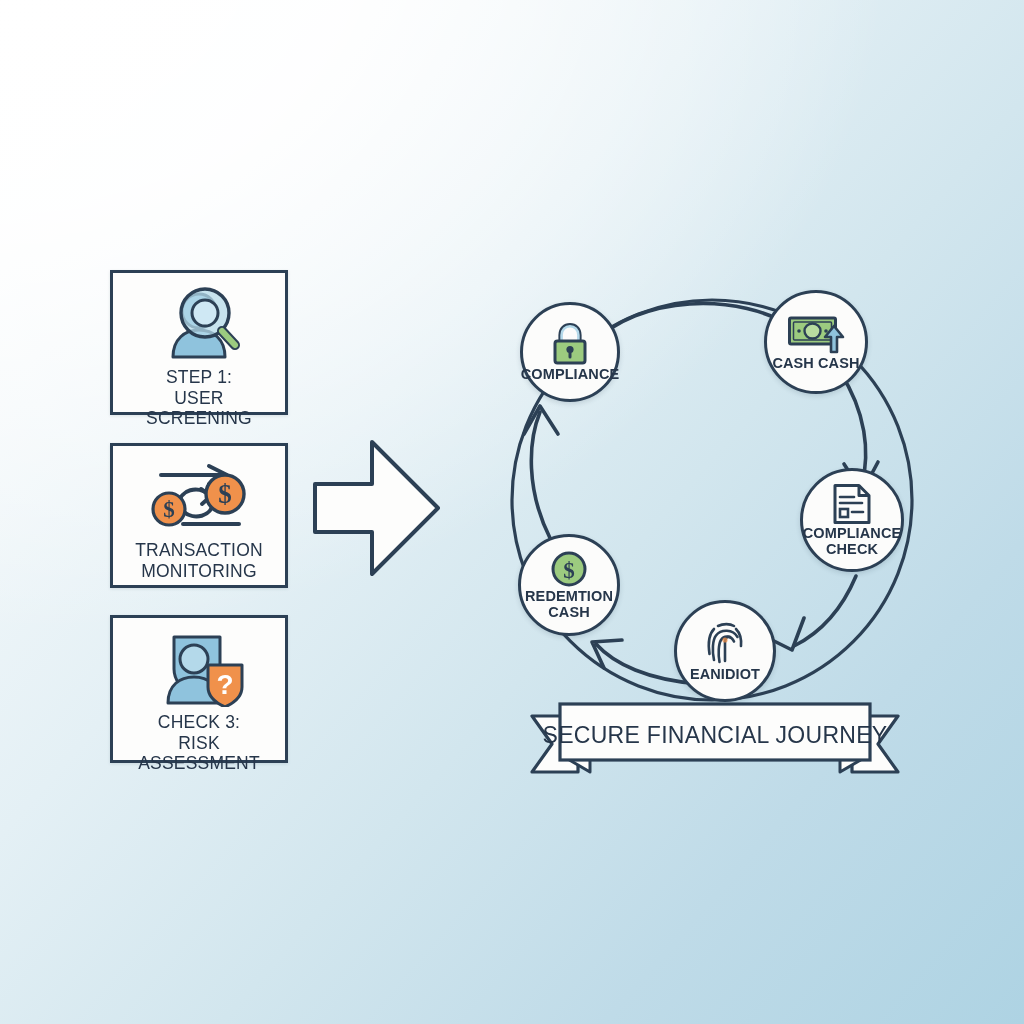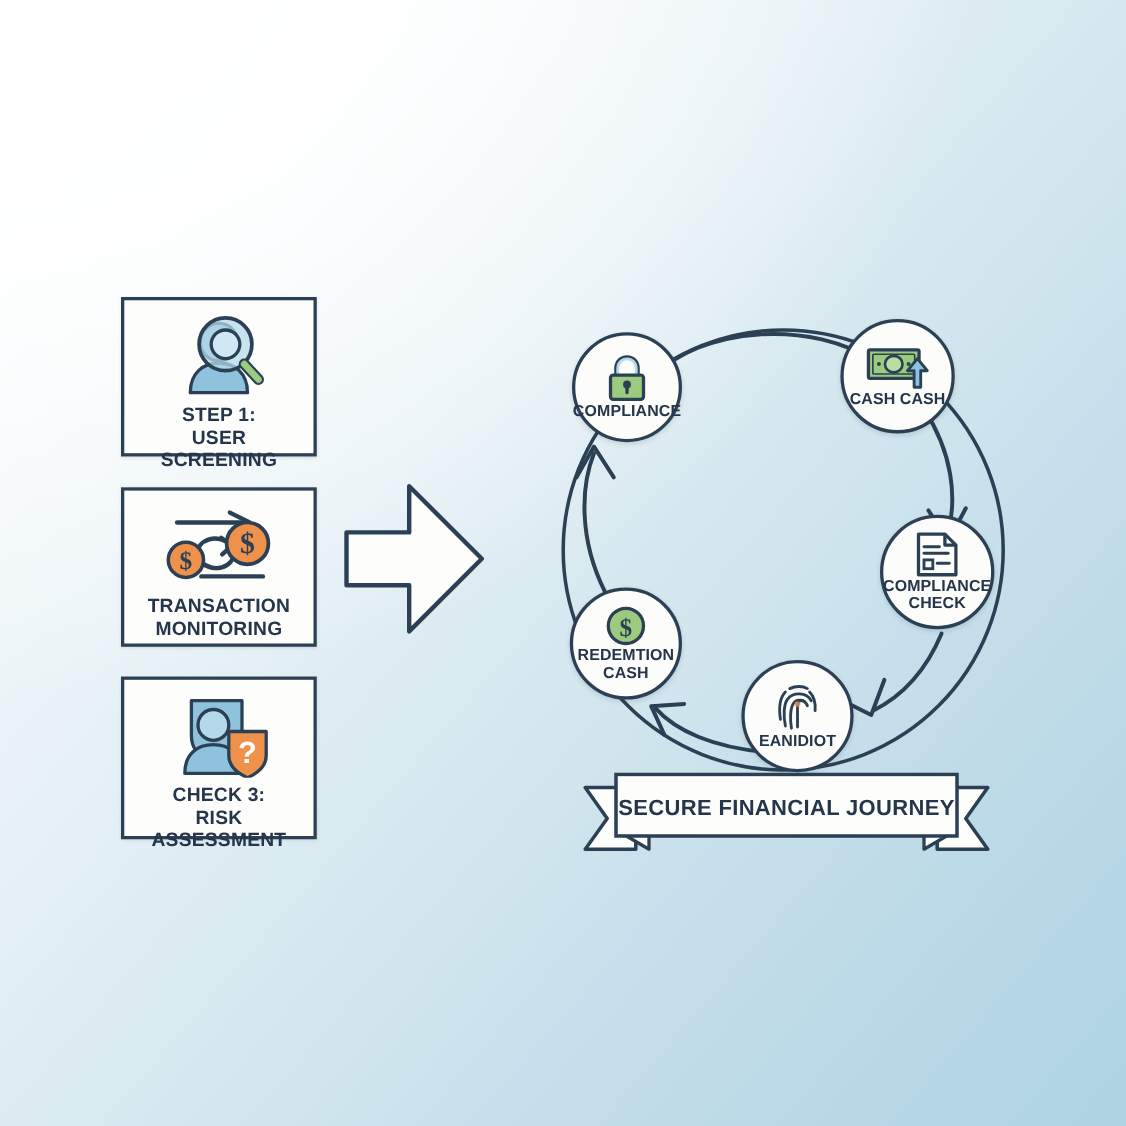--- a/index.html
+++ b/index.html
@@ -35,21 +35,21 @@
     margin-top: 14px;
     height: 74px;
     display: flex;
     align-items: center;
     justify-content: center;
   }
   .card-label {
     margin-top: 6px;
     text-align: center;
     color: #26364a;
-    font-weight: bold;
+    font-weight: normal;
     font-size: 17.5px;
     line-height: 1.18;
     letter-spacing: 0.2px;
     padding: 0 6px;
   }
   .card-label .l2 { display: block; }
 
   
   #big-arrow {
     position: absolute;
@@ -108,22 +108,22 @@
   #ribbon-text {
     position: absolute;
     left: 0;
     top: 0;
     width: 370px;
     height: 66px;
     display: flex;
     align-items: center;
     justify-content: center;
     color: #26364a;
-    font-weight: bold;
-    font-size: 20px;
+    font-weight: normal;
+    font-size: 23px;
     letter-spacing: 0.3px;
     pointer-events: none;
   }
 </style>
 </head>
 <body>
 
 <div id="canvas">
 
   <div class="card" style="left:110px; top:270px; width:178px; height:145px;">

